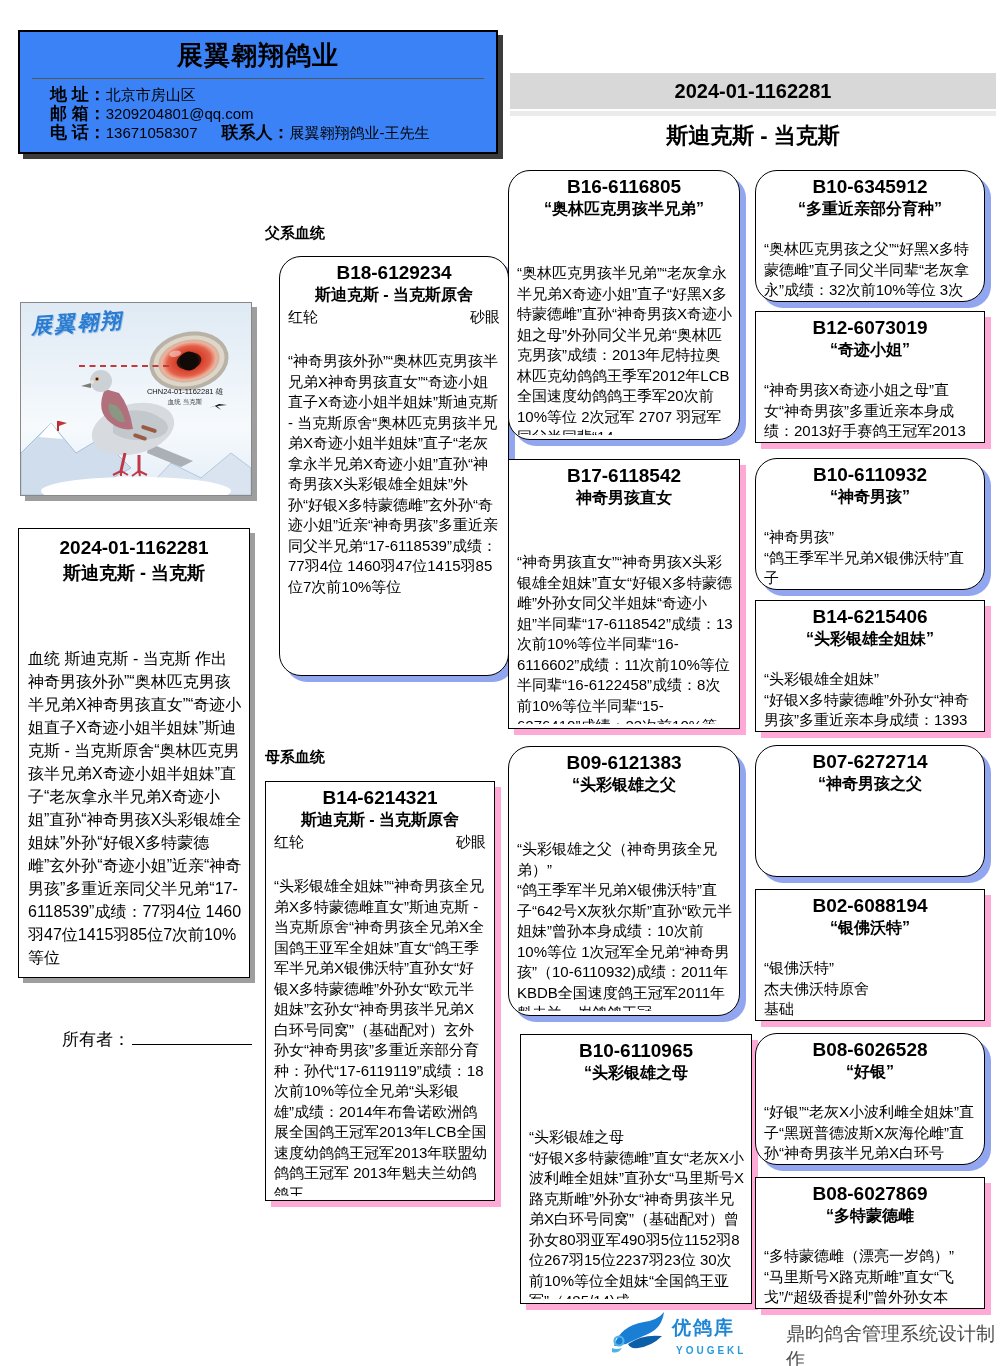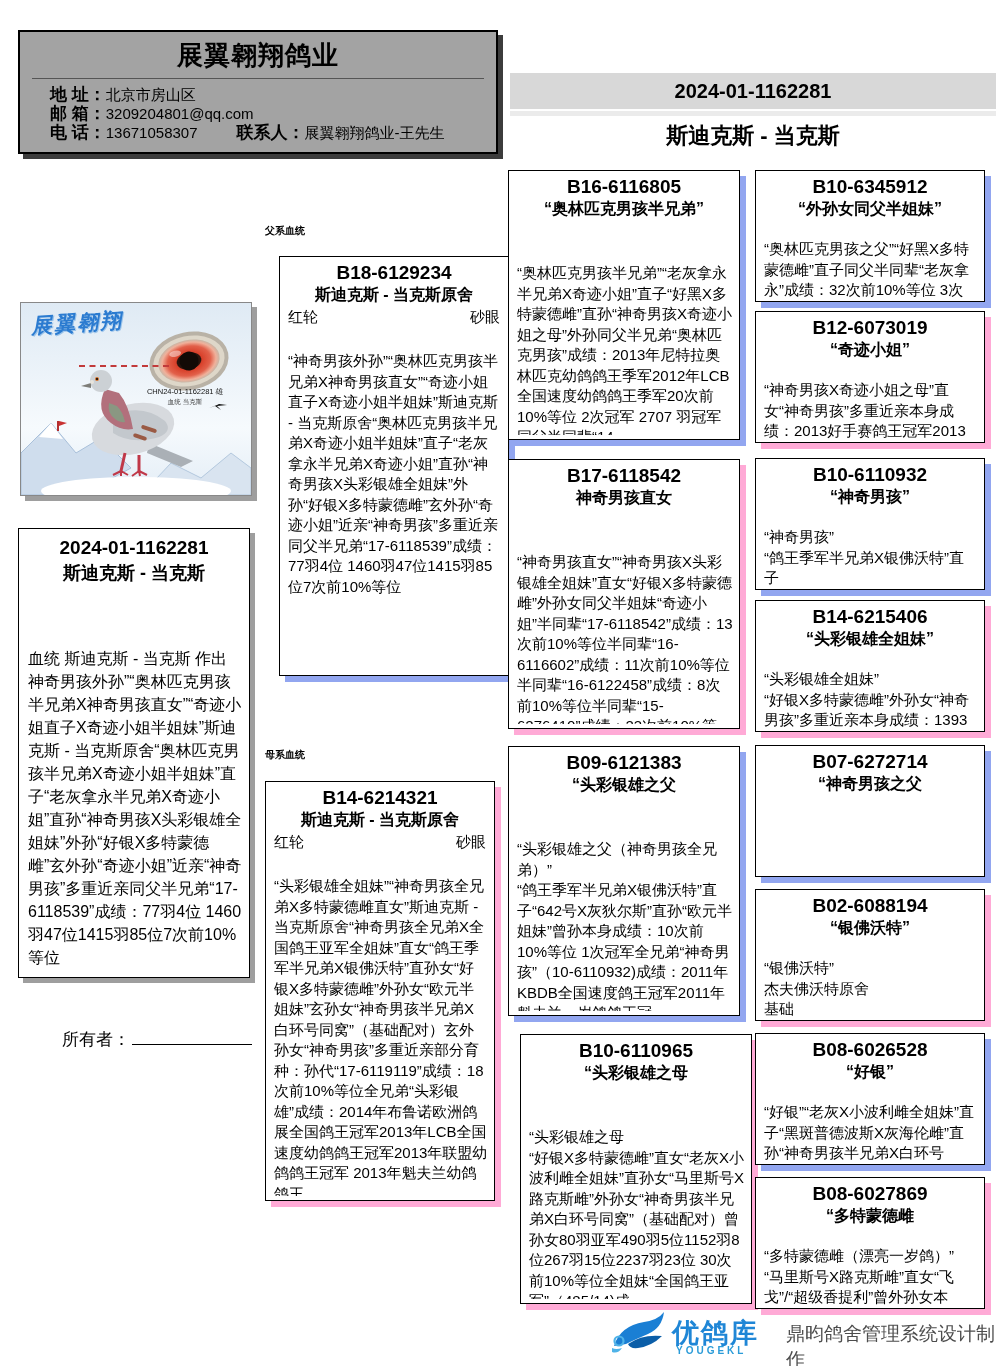--- a/index.html
+++ b/index.html
@@ -1,26 +1,26 @@
 <!DOCTYPE html>
 <html><head>
 <meta charset="utf-8">
 <style>
   html,body { margin:0; padding:0; background:#ffffff; }
   body { font-family:"Liberation Sans","DejaVu Sans",sans-serif; color:#000; }
   #page { position:relative; width:1006px; height:1366px; background:#fff; overflow:hidden; }
 
   
   .header-box { position:absolute; left:18px; top:30px; width:476px; height:120px;
-    background:#a3a3a3; border:2px solid #000; box-shadow:5px 5px 0 #3c3c3c; }
+    background:#3b82f6; border:2px solid #000; box-shadow:5px 5px 0 #3c3c3c; }
   .header-title { text-align:center; font-size:26px; font-weight:bold; margin-top:6px; letter-spacing:1px; }
   .header-rule { border-top:1.5px solid #555; margin:5px 12px 6px 12px; }
   .header-lines { padding-left:30px; font-size:15px; line-height:19px; }
   .hl-label { font-weight:bold; font-size:17px; }
-  .hl-contact { margin-left:39px; }
+  .hl-contact { margin-left:24px; }
 
   
   .ring-bar { position:absolute; left:510px; top:73px; width:486px; height:36px;
     background:#d8d8d8; text-align:center; font-size:20px; font-weight:bold; line-height:36px; }
   .ring-bar-sub { position:absolute; left:510px; top:111px; width:486px; height:5px; background:#ebebeb; }
   .breed-title { position:absolute; left:510px; top:121px; width:486px; text-align:center;
     font-size:22px; font-weight:bold; }
 
   
   .photo { position:absolute; left:20px; top:302px; width:230px; height:192px;
@@ -40,37 +40,37 @@
     background:#fff; border:1.5px solid #000; box-shadow:5px 5px 0 #9e9e9e; overflow:hidden; }
   .info-ring { text-align:center; font-size:19px; font-weight:bold; margin-top:8px; }
   .info-name { text-align:center; font-size:18px; font-weight:bold; margin-top:2px; }
   .info-body { position:absolute; left:9px; right:7px; top:118px; bottom:4px;
     font-size:16px; line-height:23px; overflow:hidden; white-space:pre-line; }
 
   .owner-line { position:absolute; left:62px; top:1028px; font-size:17px; }
   .owner-blank { display:inline-block; width:120px; border-bottom:1.5px solid #000; height:14px; margin-left:2px; }
 
   
-  .section-label { position:absolute; font-size:10px; font-weight:bold; }
+  .section-label { position:absolute; font-size:15px; font-weight:bold; }
 
   
   .pbox { position:absolute; background:#fff; border:1px solid #000; overflow:hidden; }
-  .pbox.male   { box-shadow:6px 6px 0 #92a6f0; }
+  .pbox.male   { box-shadow:6px 6px 0 #92a6f0;border-radius:22px; }
   .pbox.female { box-shadow:6px 6px 0 #ffaad6; }
   .pbox-ring { text-align:center; font-size:19px; font-weight:bold; margin-top:5px; }
   .pbox-name { text-align:center; font-size:16px; font-weight:bold; margin-top:1px; }
   .pbox-eye  { display:flex; justify-content:space-between; padding:2px 8px 0 8px; font-size:15px; }
   .pbox-body { position:absolute; left:8px; right:6px; font-size:15px; line-height:20.5px;
     overflow:hidden; white-space:pre-line; }
   .body-parent { top:94px; bottom:4px; }
   .body-g2 { top:92px; bottom:4px; }
   .body-g3 { top:68px; bottom:2px; }
 
   
-  .footer-logo-cn { position:absolute; left:672px; top:1315px; font-size:27px; font-weight:bold;
+  .footer-logo-cn { position:absolute; left:672px; top:1315px; font-size:19px; font-weight:bold;
     color:#1f86d6; letter-spacing:2px; }
   .footer-logo-en { position:absolute; left:676px; top:1345px; font-size:10px; color:#2a9bd8;
     letter-spacing:3px; font-weight:bold; }
   .footer-credit { position:absolute; left:786px; top:1321px; font-size:19px; color:#4d4d4d; }
   .footer-bird { position:absolute; left:608px; top:1308px; }
 </style>
 </head>
 <body>
 
 <div id="page">
@@ -201,21 +201,21 @@
   </div>
   <div class="pbox female" style="left:520px; top:1034px; width:230px; height:268px;">
     <div class="pbox-ring">B10-6110965</div>
     <div class="pbox-name">“头彩银雄之母</div>
     <div class="pbox-body body-g2">“头彩银雄之母
 “好银X多特蒙德雌”直女“老灰X小波利雌全姐妹”直孙女“马里斯号X路克斯雌”外孙女“神奇男孩半兄弟X白环号同窝”（基础配对）曾孙女80羽亚军490羽5位1152羽8位267羽15位2237羽23位 30次前10%等位全姐妹“全国鸽王亚军”（485/14)成</div>
   </div>
 
   <div class="pbox male" style="left:755px; top:170px; width:228px; height:130px;">
     <div class="pbox-ring">B10-6345912</div>
-    <div class="pbox-name">“外孙女同父半姐妹”</div>
+    <div class="pbox-name">“多重近亲部分育种”</div>
     <div class="pbox-body body-g3">“奥林匹克男孩之父”“好黑X多特蒙德雌”直子同父半同辈“老灰拿永”成绩：32次前10%等位 3次</div>
   </div>
   <div class="pbox female" style="left:755px; top:311px; width:228px; height:130px;">
     <div class="pbox-ring">B12-6073019</div>
     <div class="pbox-name">“奇迹小姐”</div>
     <div class="pbox-body body-g3">“神奇男孩X奇迹小姐之母”直女“神奇男孩”多重近亲本身成绩：2013好手赛鸽王冠军2013年联</div>
   </div>
   <div class="pbox male" style="left:755px; top:458px; width:228px; height:130px;">
     <div class="pbox-ring">B10-6110932</div>
     <div class="pbox-name">“神奇男孩”</div>

